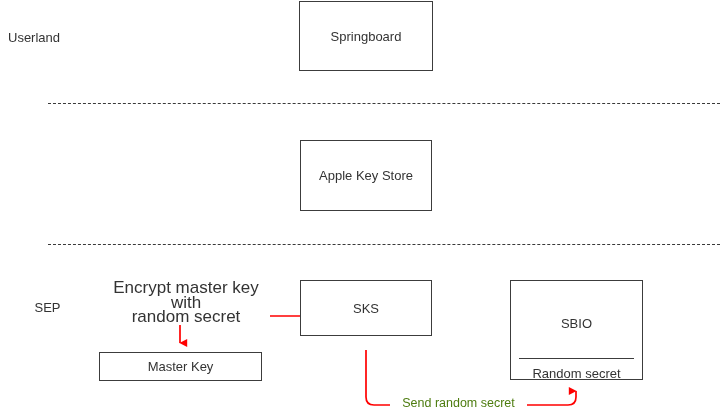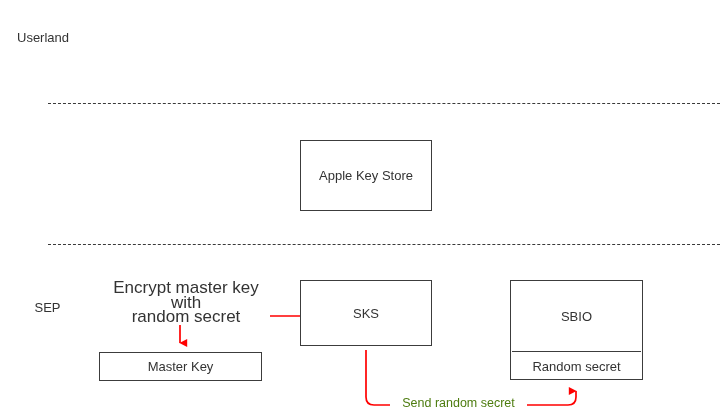--- a/index.html
+++ b/index.html
@@ -30,21 +30,21 @@
     background: #ffffff;
     color: #333333;
     font-size: 13px;
     display: flex;
     align-items: center;
     justify-content: center;
     text-align: center;
   }
   .node-split {
     display: block;
-    padding: 1px;
+    padding: 8px;
   }
   .node-split .seg {
     box-sizing: border-box;
     display: flex;
     align-items: center;
     justify-content: center;
     text-align: center;
     color: #333333;
     font-size: 13px;
   }
@@ -88,27 +88,28 @@
   }
 </style>
 </head>
 <body>
 
 <div id="canvas">
 
   <div class="divider" style="left:48px; top:103px; width:672px;"></div>
   <div class="divider" style="left:48px; top:244px; width:672px;"></div>
 
-  <div class="zone-label" style="left:0px; top:30px; width:95px; text-align:left; padding-left:17px;">Userland</div>
+  <div class="zone-label" style="left:0px; top:30px; width:95px; text-align:left; padding-left:8px;">Userland</div>
   <div class="zone-label" style="left:0px; top:300px; width:95px;">SEP</div>
 
+  <div class="node" style="left:299px; top:1px; width:134px; height:70px;">Springboard</div>
 
   <div class="node" style="left:300px; top:140px; width:132px; height:71px;">Apple Key Store</div>
 
-  <div class="node" style="left:300px; top:280px; width:132px; height:66px;">SKS</div>
+  <div class="node" style="left:300px; top:280px; width:132px; height:56px;">SKS</div>
 
   <div class="node node-split" style="left:510px; top:280px; width:133px; height:100px;">
     <div class="seg seg-top">SBIO</div>
     <div class="seg seg-bottom">Random secret</div>
   </div>
 
   <div class="node" style="left:99px; top:352px; width:163px; height:29px;">Master Key</div>
 
   <svg class="wires" viewBox="0 0 720 414">
     <defs>

